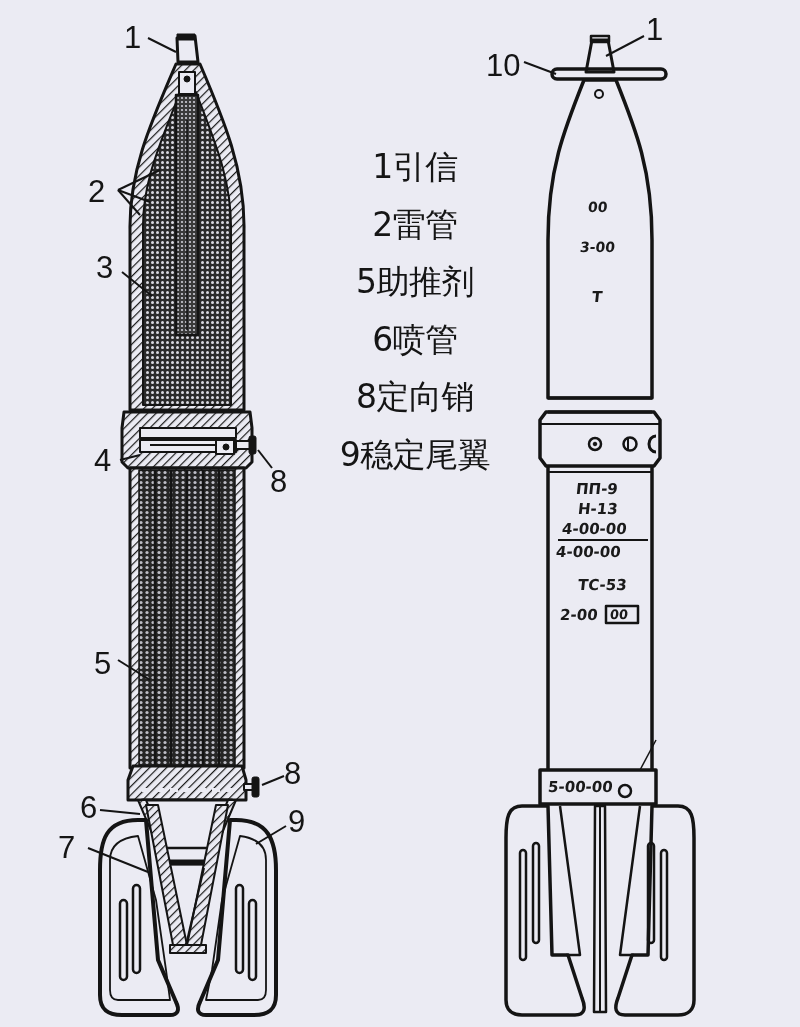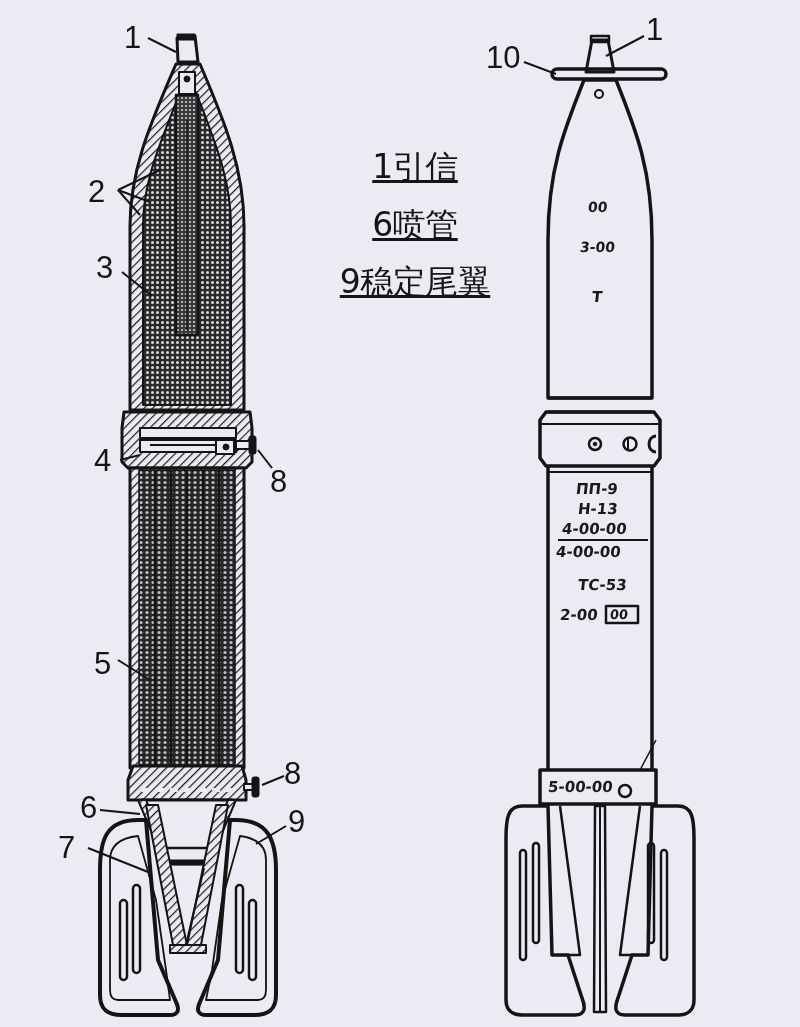--- a/index.html
+++ b/index.html
@@ -10,21 +10,20 @@
     position: relative;
   }
   #stage { position: absolute; left: 0; top: 0; width: 800px; height: 1027px; }
   .legend {
     position: absolute; left: 300px; top: 138px; width: 230px;
     text-align: center; color: #151515;
   }
   .legend-item {
     font-size: 33px; line-height: 57.5px; height: 57.5px; white-space: nowrap;
     letter-spacing: -0.5px;
-    text-decoration: underline;
   }
   .callout {
     position: absolute; font-size: 31px; color: #151515; line-height: 1;
     font-family: "Liberation Sans", "DejaVu Sans", sans-serif;
   }
   .marking {
     position: absolute; font-family: "DejaVu Sans", sans-serif; font-weight: bold;
     color: #1a1a1a; font-size: 15px; line-height: 1; white-space: nowrap;
     transform: skewX(-6deg);
   }
@@ -177,36 +176,39 @@
       <rect x="661" y="850" width="6" height="110" rx="3" stroke-width="2.5"></rect>
       <rect x="648" y="843" width="6" height="100" rx="3" stroke-width="2.5"></rect>
 
       <line x1="524" y1="62" x2="556" y2="74" stroke-width="2"></line>
       <line x1="644" y1="36" x2="606" y2="56" stroke-width="2"></line>
     </g>
   </svg>
 
   <div class="legend">
     <div class="legend-item">1引信</div>
+    <div class="legend-item">2雷管</div>
+    <div class="legend-item">5助推剂</div>
     <div class="legend-item">6喷管</div>
+    <div class="legend-item">8定向销</div>
     <div class="legend-item">9稳定尾翼</div>
   </div>
 
   <div class="callout" style="left:124px;top:22px">1</div>
   <div class="callout" style="left:88px;top:176px">2</div>
   <div class="callout" style="left:96px;top:252px">3</div>
   <div class="callout" style="left:94px;top:445px">4</div>
   <div class="callout" style="left:270px;top:466px">8</div>
   <div class="callout" style="left:94px;top:648px">5</div>
   <div class="callout" style="left:284px;top:758px">8</div>
   <div class="callout" style="left:80px;top:792px">6</div>
   <div class="callout" style="left:288px;top:806px">9</div>
   <div class="callout" style="left:58px;top:832px">7</div>
 
-  <div class="callout" style="left:486px;top:42px">10</div>
+  <div class="callout" style="left:486px;top:50px">10</div>
   <div class="callout" style="left:646px;top:14px">1</div>
 
   <div class="marking" style="left:588px;top:200px;font-size:14px">00</div>
   <div class="marking" style="left:580px;top:240px;font-size:14px">3-00</div>
   <div class="marking" style="left:592px;top:290px;font-size:15px">T</div>
   <div class="marking" style="left:576px;top:482px">ПП-9</div>
   <div class="marking" style="left:578px;top:502px">H-13</div>
   <div class="marking" style="left:562px;top:522px">4-00-00</div>
   <div class="marking" style="left:556px;top:545px">4-00-00</div>
   <div class="marking" style="left:578px;top:578px">TC-53</div>

